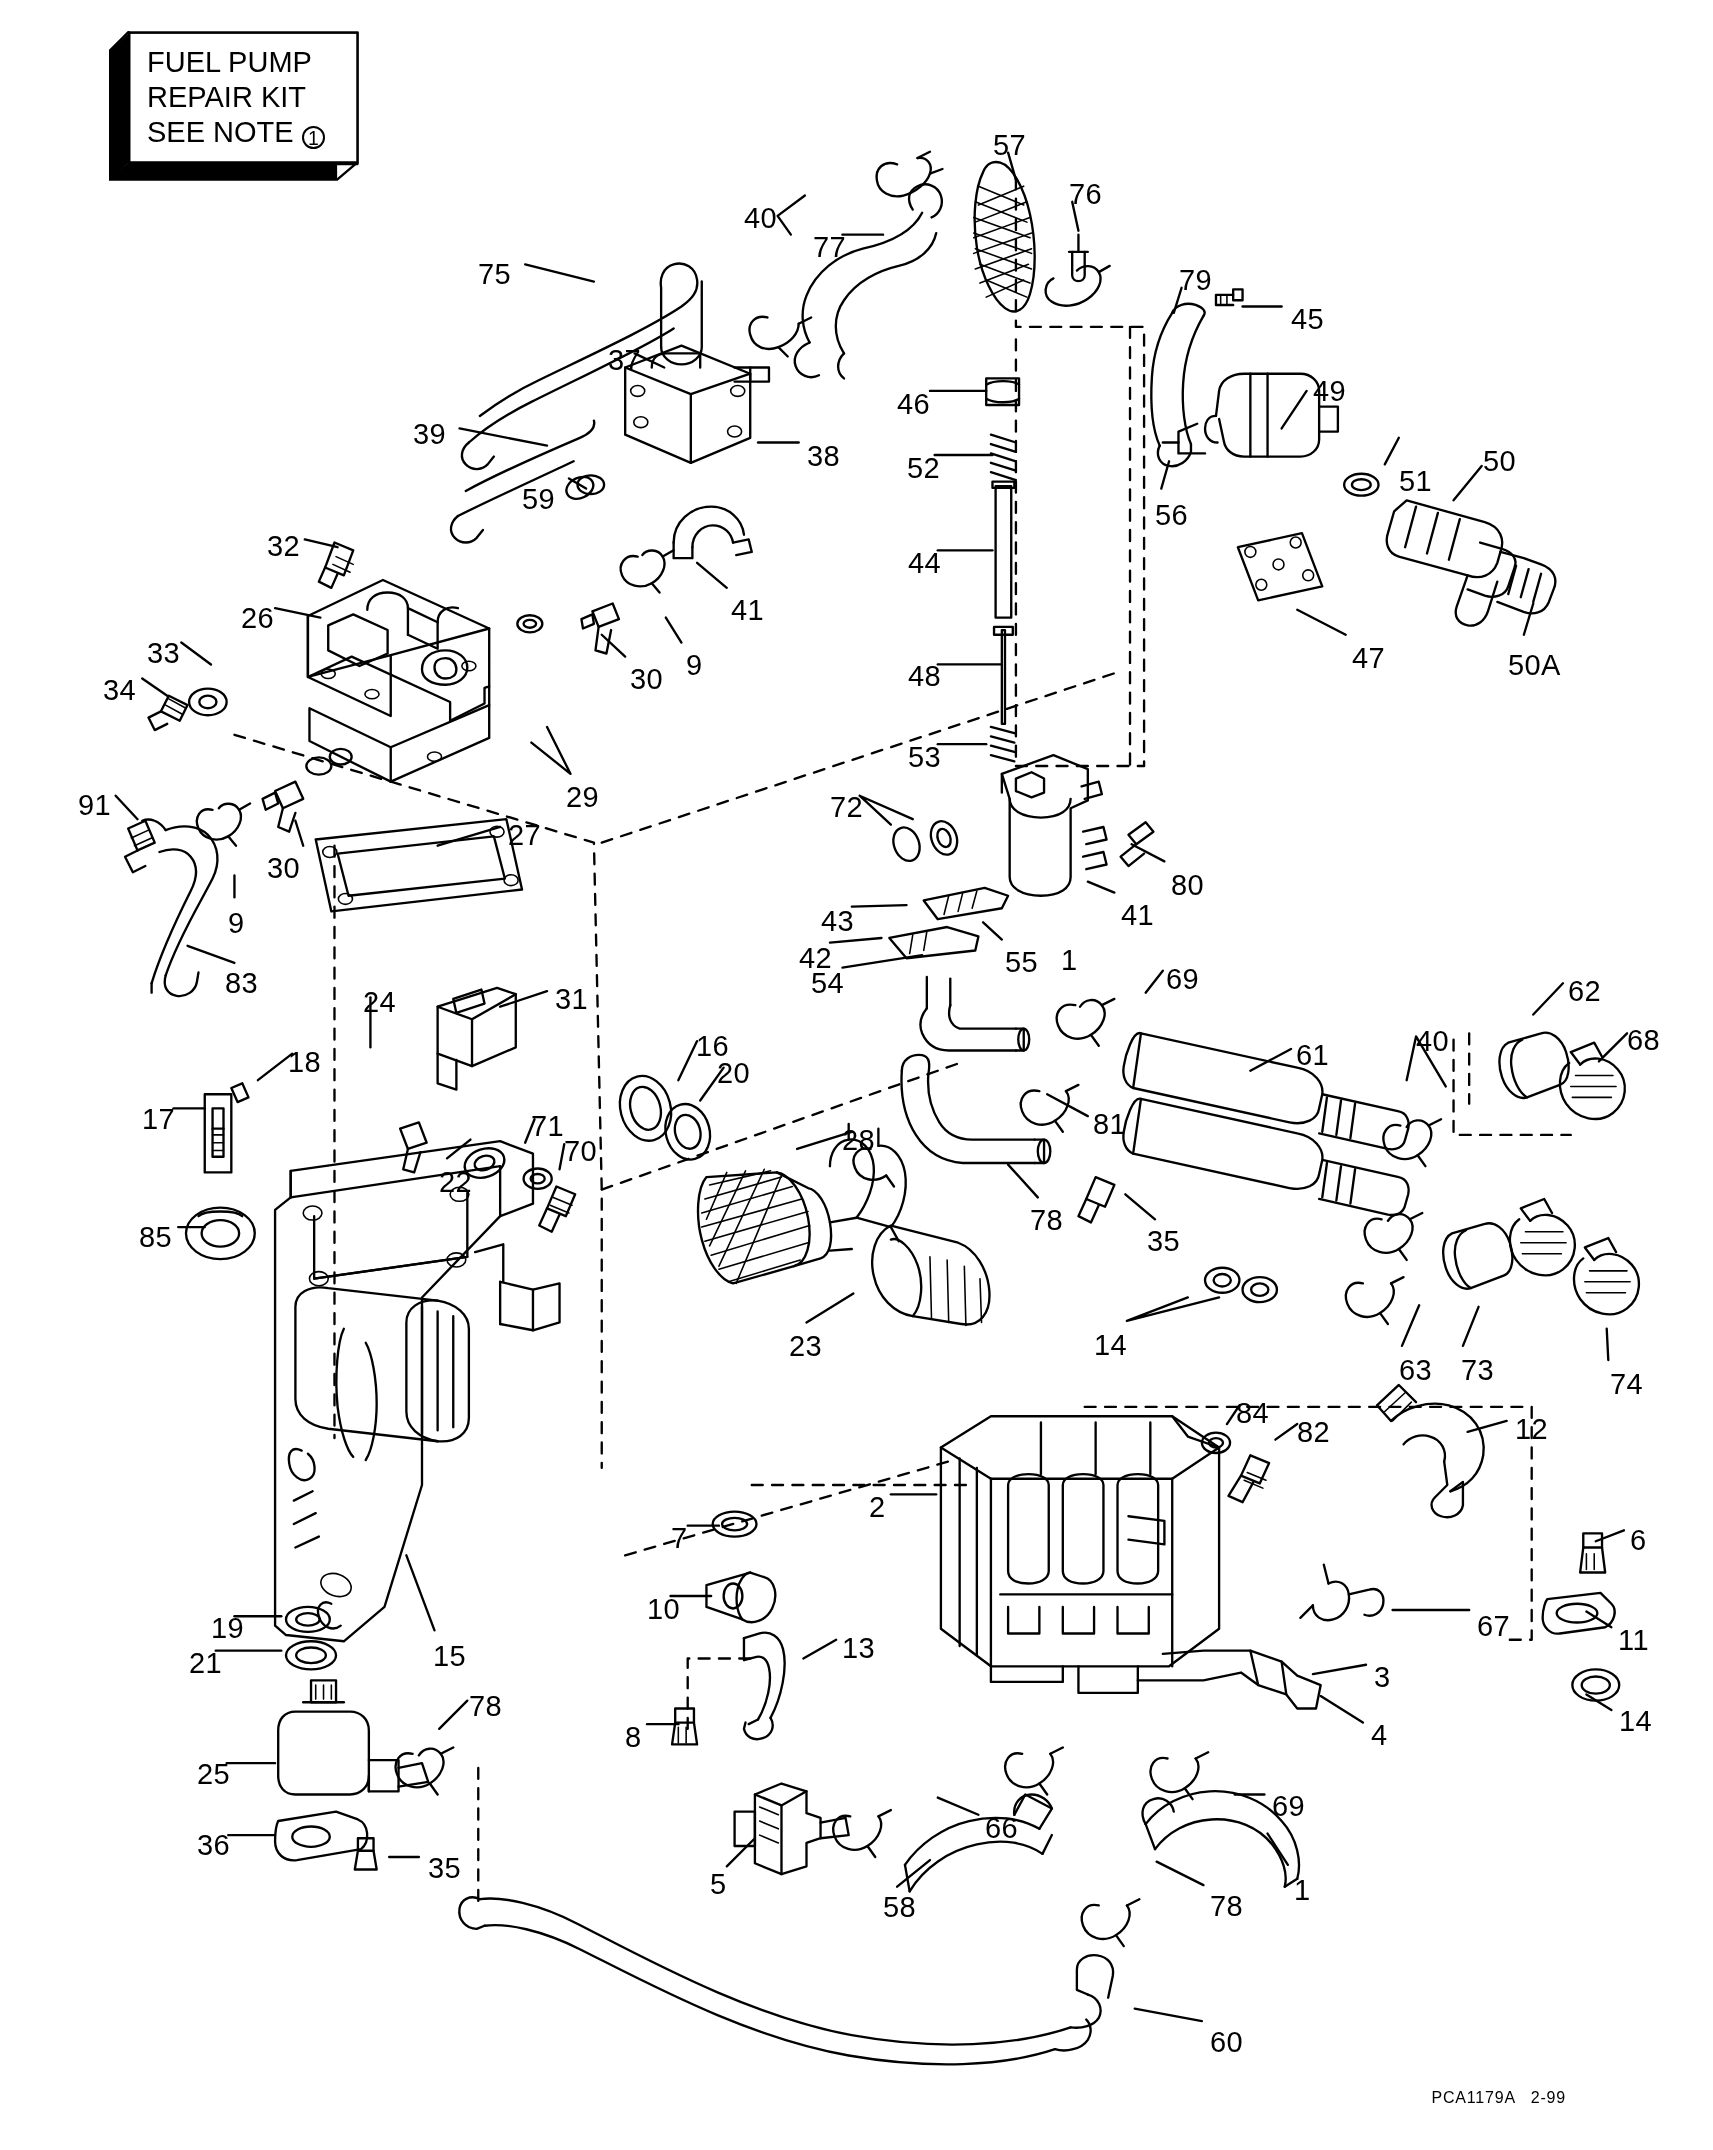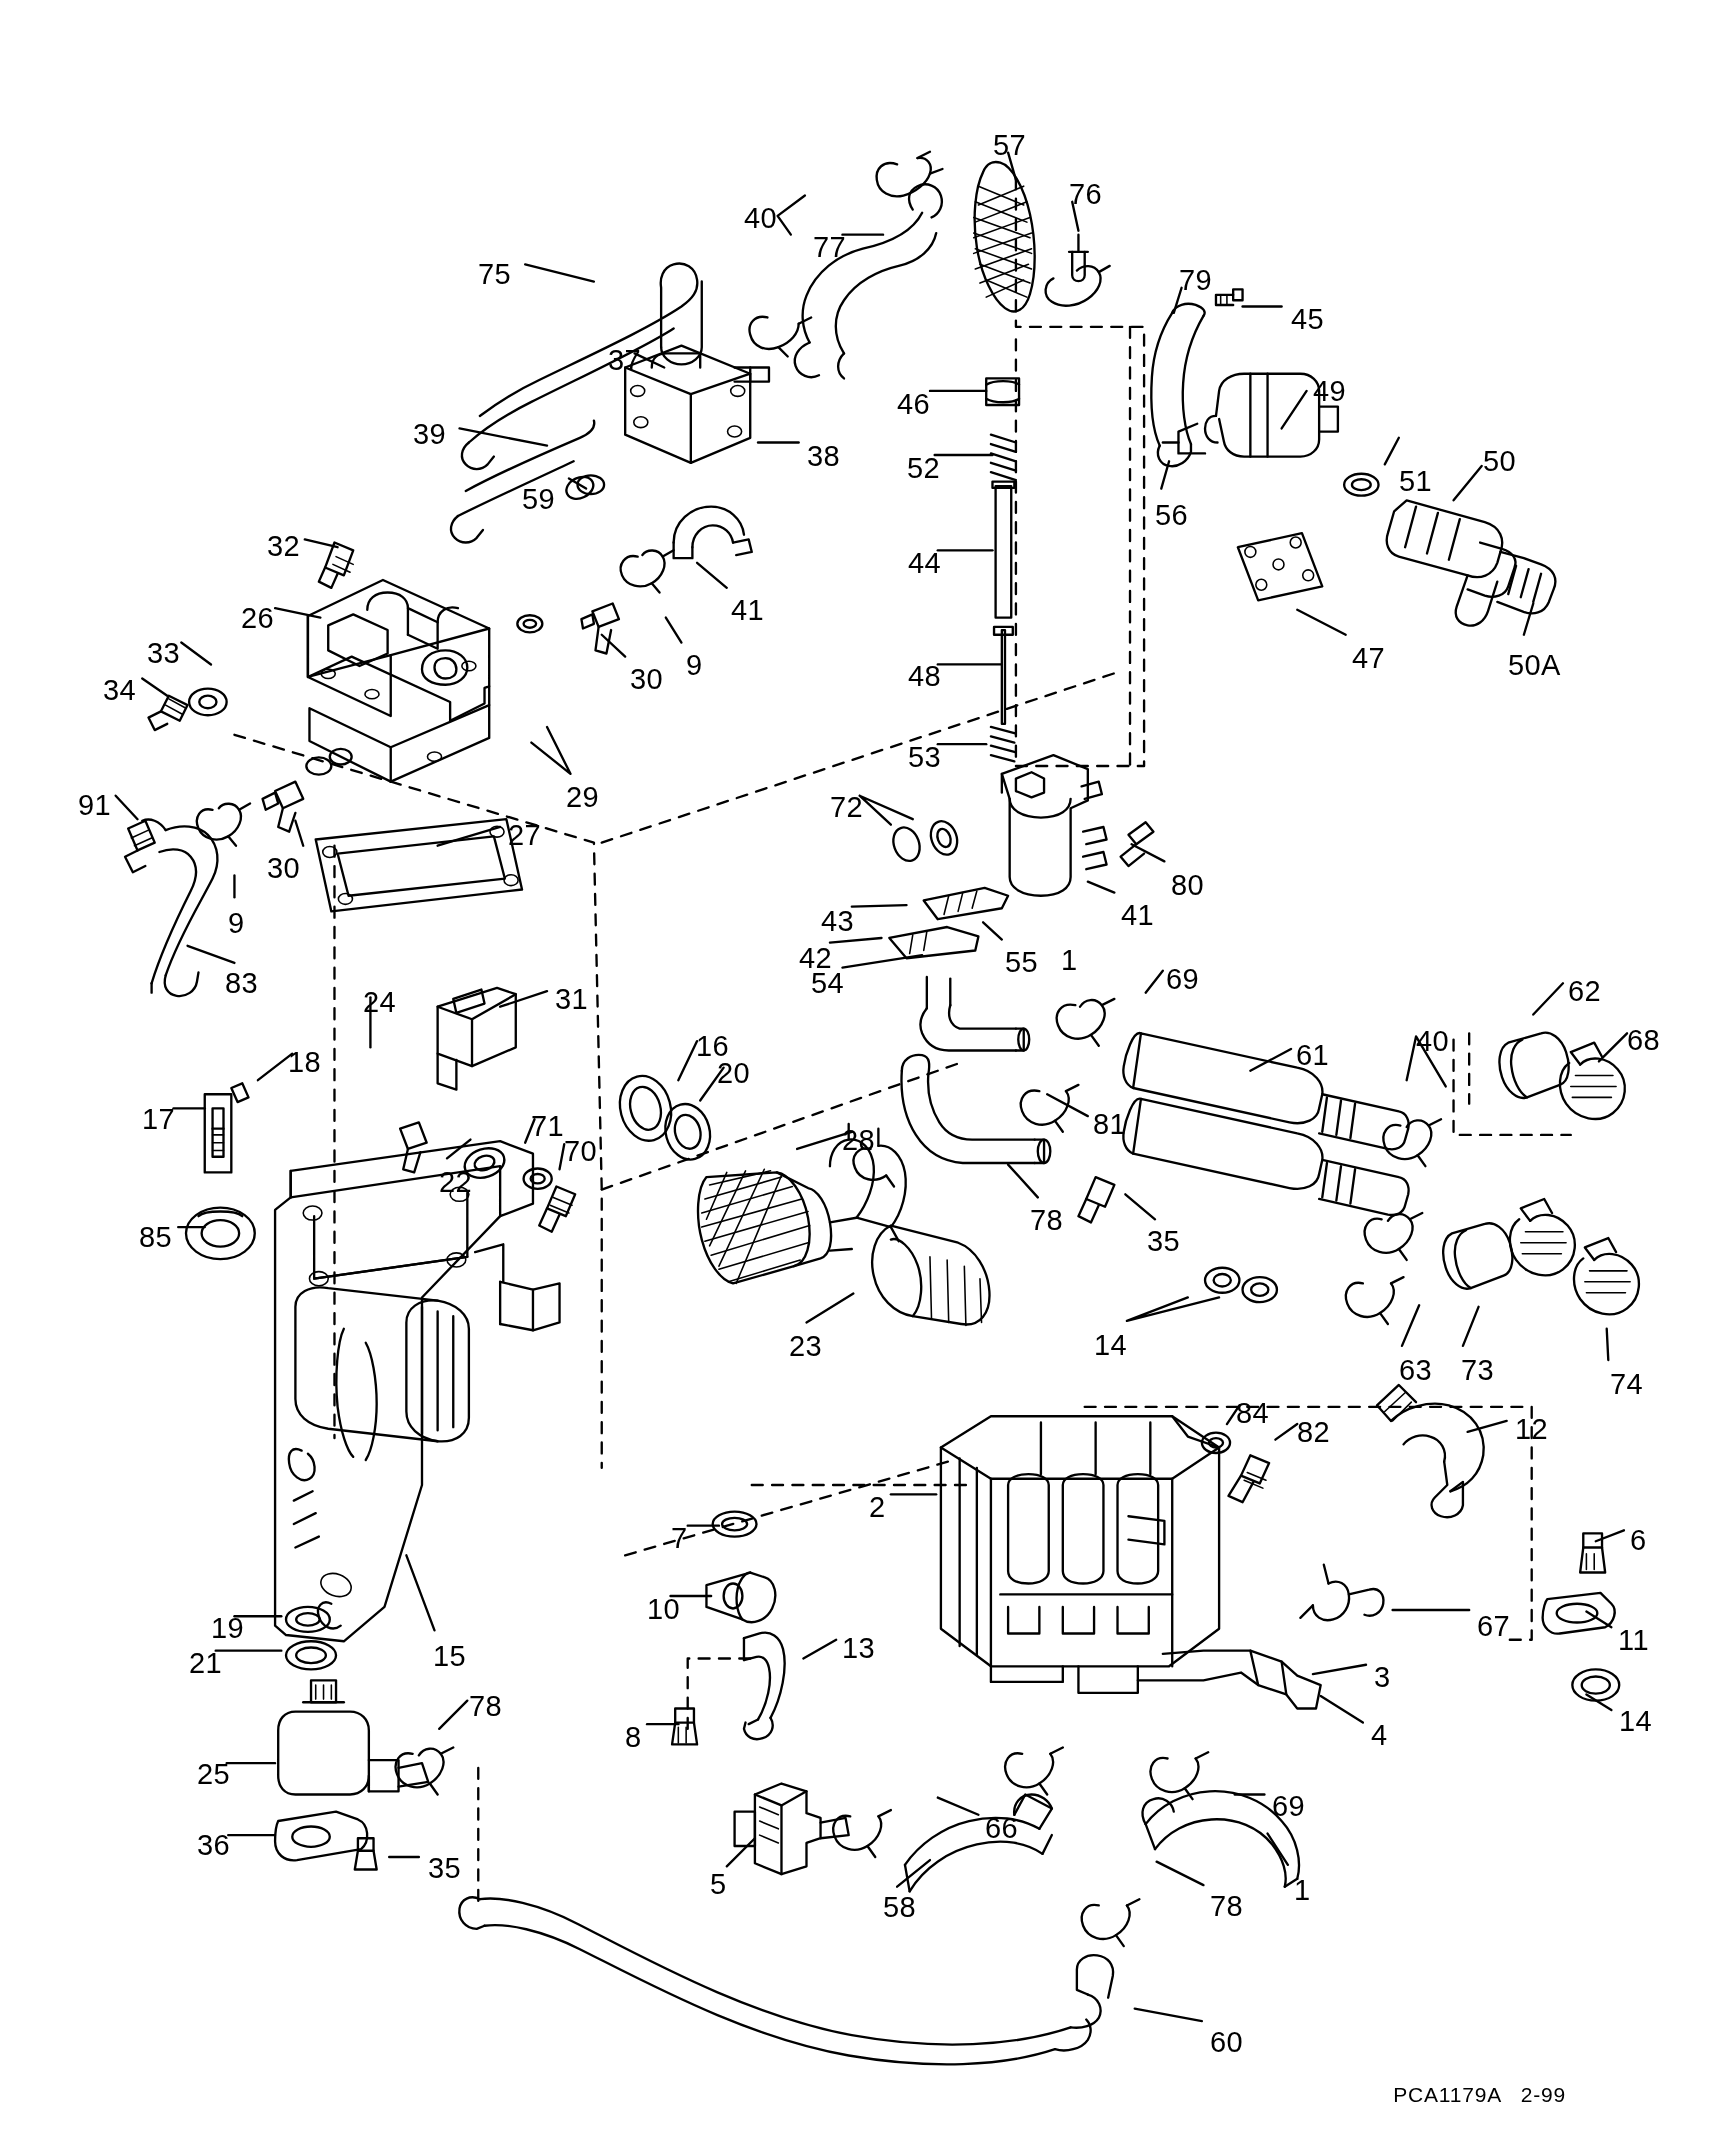--- a/index.html
+++ b/index.html
@@ -53,21 +53,21 @@
     position: absolute;
     left: 0;
     top: 0;
     width: 250px;
     height: 155px;
   }
   .footer-code {
     position: absolute;
     right: 147px;
     bottom: 44px;
-    font-size: 21px;
+    font-size: 16px;
     letter-spacing: 0.8px;
     white-space: pre;
     margin-left: 32px;
   }
   .circ1 {
     display: inline-block;
     width: 23.4px;
     height: 23.4px;
     border: 2.3px solid #000;
     border-radius: 50%;
@@ -671,20 +671,38 @@
       <path d="M614 2430 C642 2426 690 2436 740 2462 C830 2508 960 2580 1090 2604 C1200 2624 1300 2618 1370 2594"></path>
       <path d="M620 2464 C648 2460 694 2470 742 2494 C830 2538 958 2608 1086 2630 C1190 2648 1284 2644 1350 2622"></path>
       <path d="M614 2430 C602 2424 590 2430 588 2442 C586 2456 596 2468 610 2468 L620 2464"></path>
       <path d="M1370 2594 C1384 2596 1400 2592 1406 2582 C1412 2570 1406 2556 1392 2552"></path>
       <path d="M1350 2622 C1364 2626 1384 2622 1392 2610 C1398 2600 1396 2590 1390 2584"></path>
       <path d="M1392 2552 L1378 2546 L1378 2520 C1378 2508 1390 2500 1404 2502 C1418 2504 1426 2514 1424 2528 L1418 2556"></path>
 
     </g>
   </svg>
 
+  <div class="kit-box">
+    <svg viewBox="0 0 320 198" xmlns="http://www.w3.org/2000/svg">
+      <g fill="none" stroke="#000" stroke-width="3" stroke-linejoin="round">
+        <path d="M26 0 L0 26 L0 190 L292 190 L318 168"></path>
+        <path d="M0 190 L26 170"></path>
+        <path d="M26 170 L26 3"></path>
+        <path d="M26 170 L318 170 L318 2 L26 2"></path>
+      </g>
+      <g fill="#000" stroke="none">
+        <path d="M0 190 L26 168 L292 168 L292 190 Z" opacity="1"></path>
+        <path d="M0 26 L26 2 L26 168 L0 190 Z" opacity="1"></path>
+      </g>
+      <g fill="#fff" stroke="#000" stroke-width="3">
+        <rect x="26" y="2" width="292" height="166"></rect>
+      </g>
+    </svg>
+    <div class="txt"><span>FUEL PUMP</span><br><span>REPAIR KIT</span><br><span>SEE NOTE</span> <span class="circ1">1</span></div>
+  </div>
 
   <div id="callout-layer">
       <div class="callout" style="left: 478px; top: 258px;">75</div>
       <div class="callout" style="left: 744px; top: 202px;">40</div>
       <div class="callout" style="left: 813px; top: 231px;">77</div>
       <div class="callout" style="left: 993px; top: 129px;">57</div>
       <div class="callout" style="left: 1069px; top: 178px;">76</div>
       <div class="callout" style="left: 1179px; top: 264px;">79</div>
       <div class="callout" style="left: 1291px; top: 303px;">45</div>
       <div class="callout" style="left: 1313px; top: 375px;">49</div>

